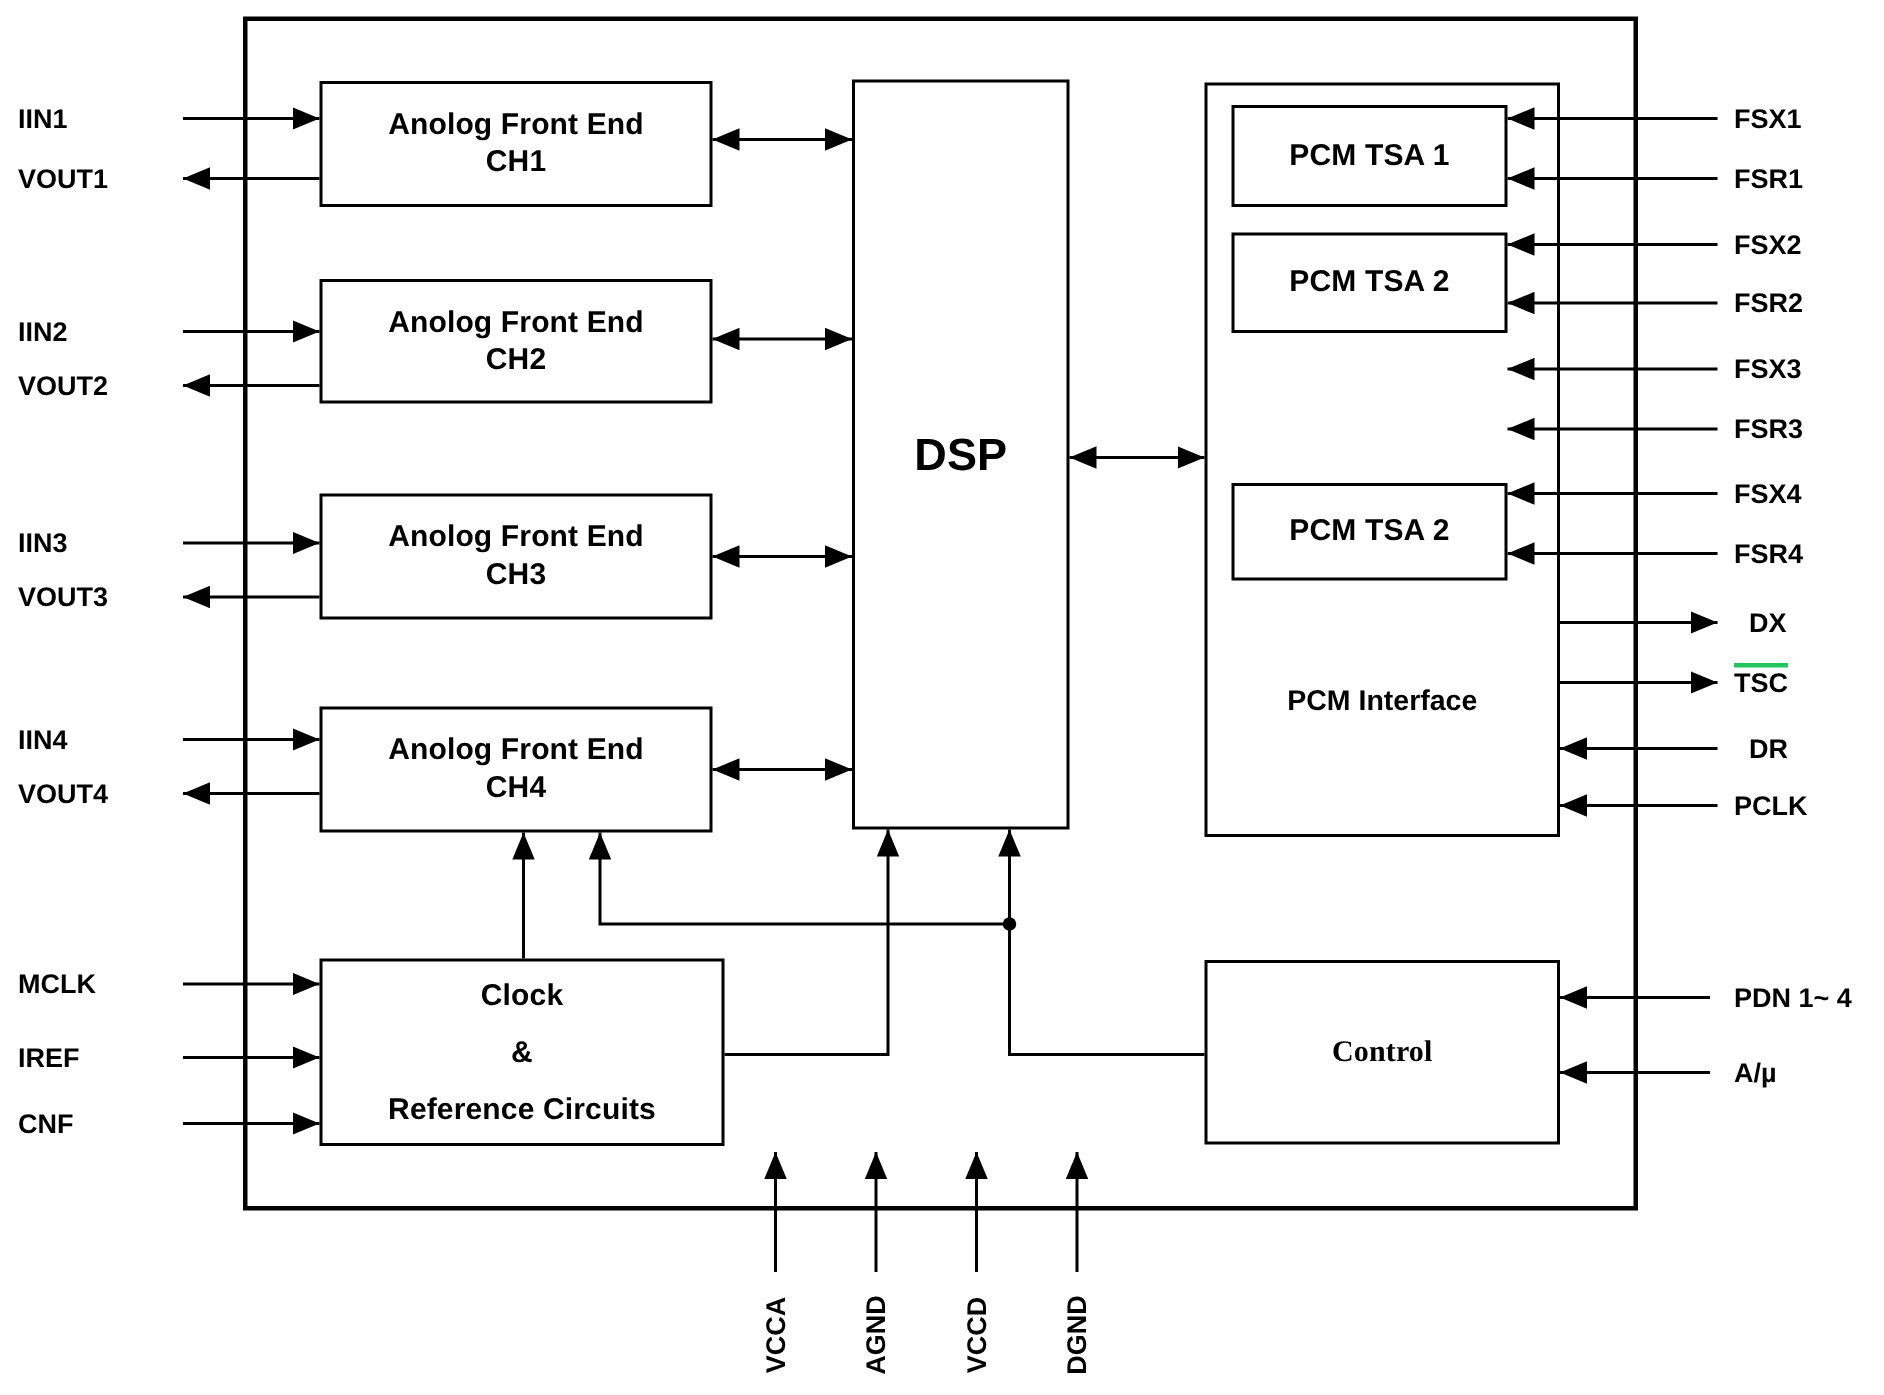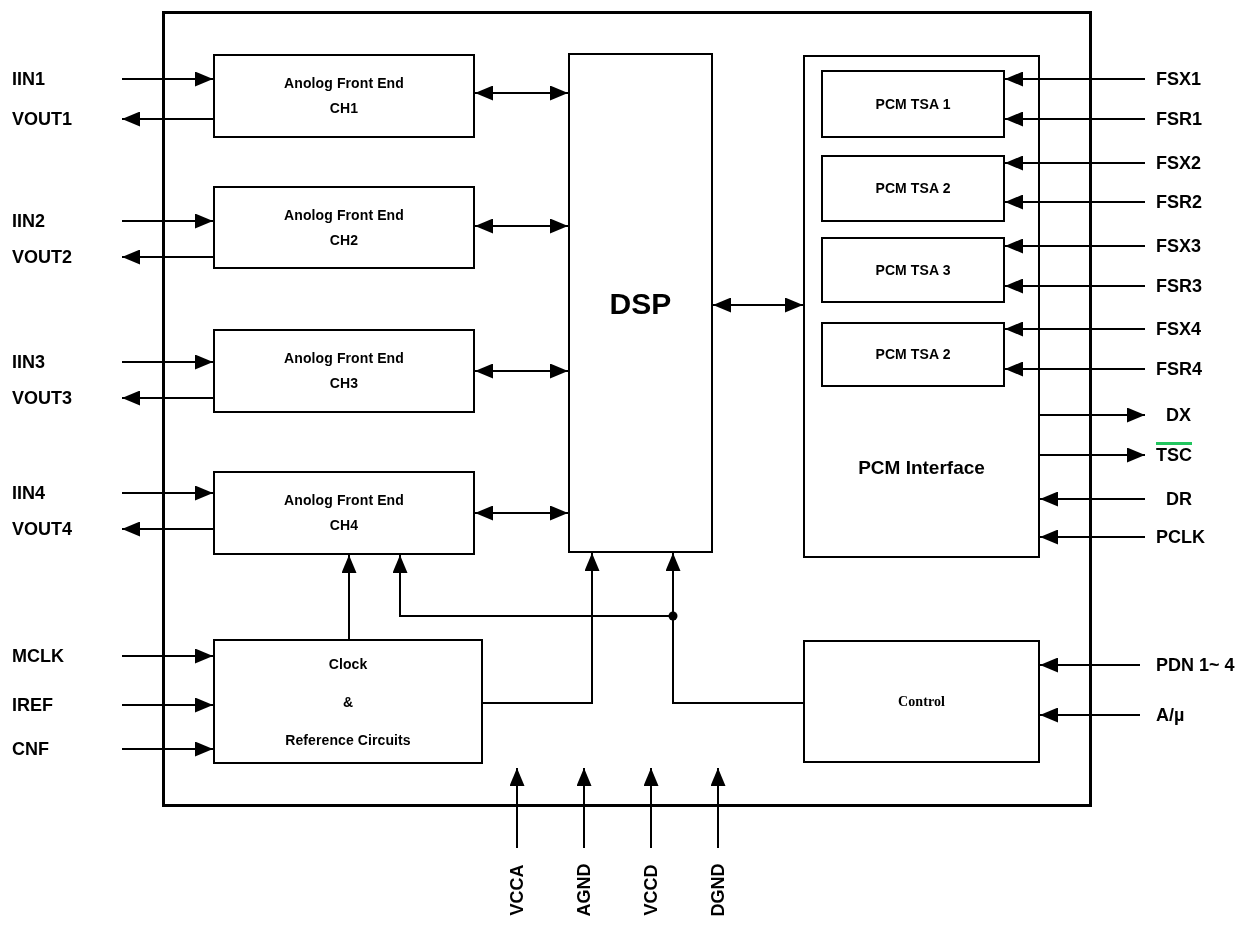--- a/index.html
+++ b/index.html
@@ -17,21 +17,21 @@
   .box {
     position: absolute;
     border: 2px solid #000000;
     background: transparent;
     display: flex;
     flex-direction: column;
     align-items: center;
     justify-content: center;
     text-align: center;
     font-weight: bold;
-    font-size: 14px;
+    font-size: 20px;
     line-height: 25px;
     letter-spacing: 0.1px;
   }
   .outer  { left: 162px; top: 11px;  width: 930px; height: 796px; border-width: 3px; }
   .afe    { left: 213px; width: 262px; }
   .dsp    { left: 568px; top: 53px;  width: 145px; height: 500px; font-size: 30px; }
   .pcm    { left: 803px; top: 55px;  width: 237px; height: 503px; }
   .tsa    { left: 821px; width: 184px; align-items: center; }
   .pcm-label {
     position: absolute; left: 803px; top: 456px; width: 237px;
@@ -136,23 +136,20 @@
 
   <div class="box pcm"></div>
   <div class="pcm-label">PCM Interface</div>
 
   <div class="box tsa" style="top:70px;height:68px">
     <span>PCM TSA 1</span>
   </div>
   <div class="box tsa" style="top:155px;height:67px">
     <span>PCM TSA 2</span>
   </div>
-  <div class="box tsa" style="top:237px;height:66px">
-    <span>PCM TSA 3</span>
-  </div>
   <div class="box tsa" style="top:322px;height:65px">
     <span>PCM TSA 2</span>
   </div>
 
   <div class="box clock">
     <span>Clock</span>
     <span>&amp;</span>
     <span>Reference Circuits</span>
   </div>
 

